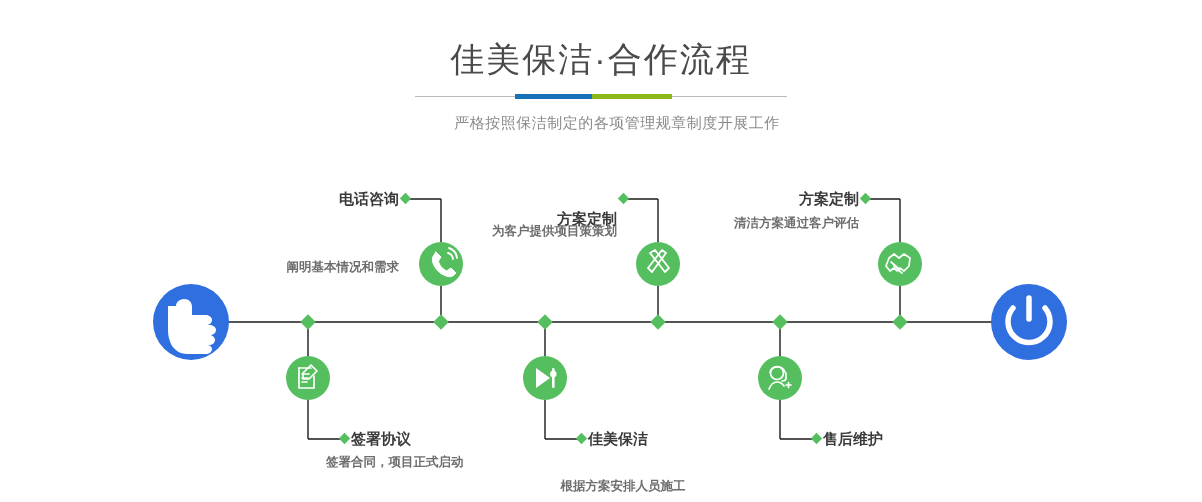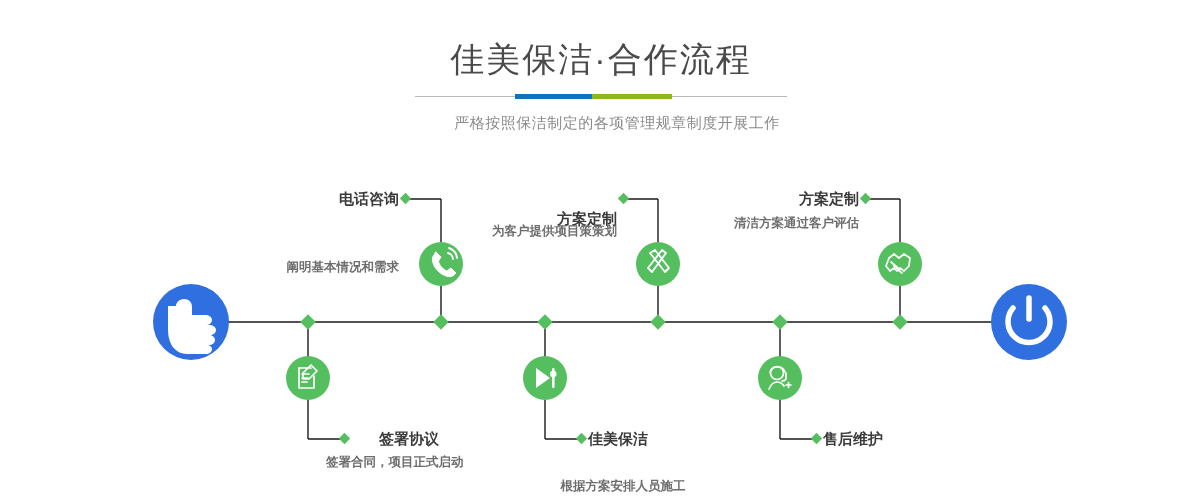--- a/index.html
+++ b/index.html
@@ -239,21 +239,21 @@
 
     <div class="node-label ta-right" style="left:399px; top:189px;">电话咨询</div>
     <div class="node-desc ta-right" style="left:399px; top:214px;margin-top:44px;">阐明基本情况和需求</div>
 
     <div class="node-label ta-right" style="left:617px; top:189px;margin-top:20px;">方案定制</div>
     <div class="node-desc ta-right" style="left:617px; top:222px;">为客户提供项目策策划</div>
 
     <div class="node-label ta-right" style="left:859px; top:189px;">方案定制</div>
     <div class="node-desc ta-right" style="left:859px; top:214px;">清洁方案通过客户评估</div>
 
-    <div class="node-label ta-left" style="left:351px; top:429px;margin-left:28px;">签署协议</div>
+    <div class="node-label ta-left" style="left:351px; top:429px;">签署协议</div>
     <div class="node-desc ta-left" style="left:326px; top:453px;text-align:right;">签署合同，项目正式启动</div>
 
     <div class="node-label ta-left" style="left:588px; top:429px;">佳美保洁</div>
     <div class="node-desc ta-left" style="left:623px; top:477px; transform:translateX(-50%);">根据方案安排人员施工</div>
 
     <div class="node-label ta-left" style="left:823px; top:429px;">售后维护</div>
 
   </div>
 </div>
 

